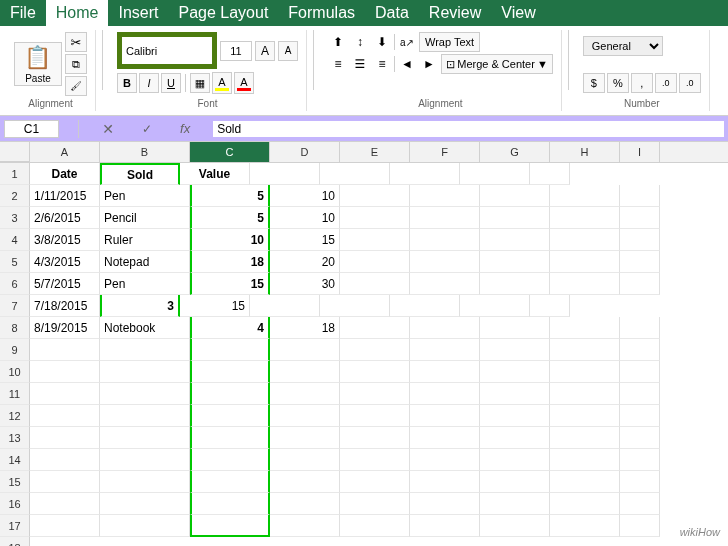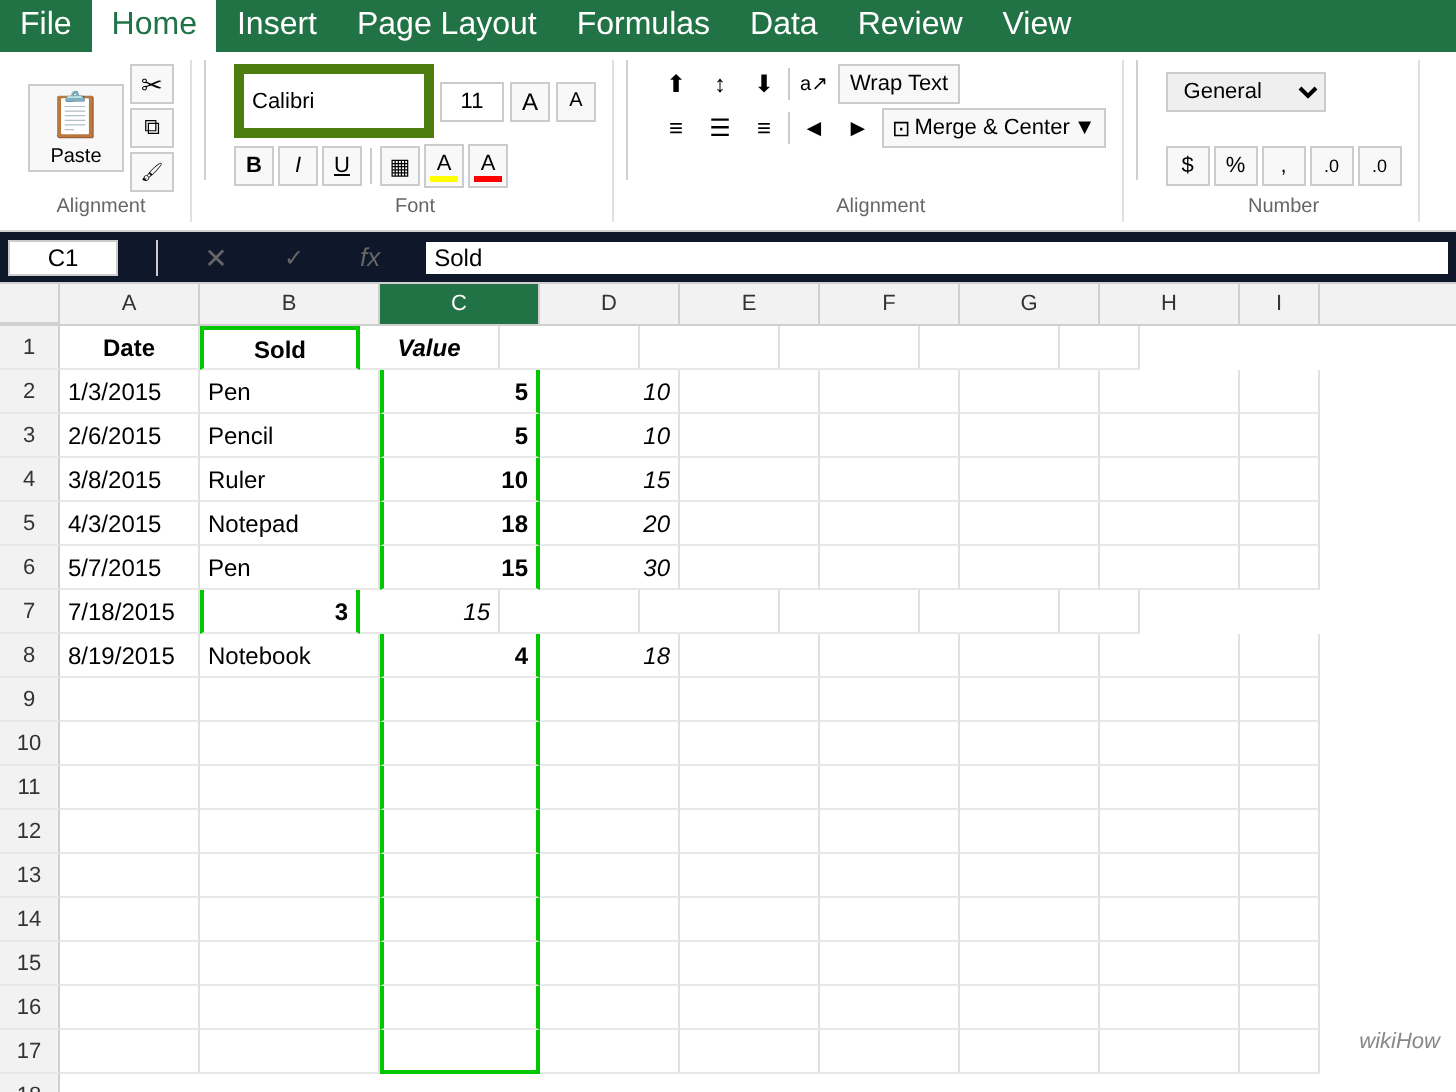--- a/index.html
+++ b/index.html
@@ -39,21 +39,21 @@
     .wrap-text-btn { border: 1px solid #ccc; background: #f8f8f8; padding: 1px 5px; font-size: 11px; cursor: pointer; white-space: nowrap; height: 20px; display: flex; align-items: center; }
     .merge-btn { border: 1px solid #ccc; background: #f8f8f8; padding: 1px 4px; font-size: 11px; cursor: pointer; height: 20px; display: flex; align-items: center; gap: 2px; }
 
     
     .number-group { min-width: 90px; }
     .number-box { border: 1px solid #ccc; padding: 1px 4px; font-size: 11px; width: 80px; height: 20px; margin-bottom: 3px; }
     .number-row { display: flex; gap: 2px; }
     .num-btn { width: 22px; height: 20px; border: 1px solid #ccc; background: #f8f8f8; cursor: pointer; font-size: 11px; display: flex; align-items: center; justify-content: center; }
 
     
-    .formula-bar { background: #0f172a; border-bottom: 1px solid #d0d0d0; display: flex; align-items: center; padding: 2px 4px; gap: 19px; height: 26px; }
+    .formula-bar { background: #c4b5fd; border-bottom: 1px solid #d0d0d0; display: flex; align-items: center; padding: 2px 4px; gap: 19px; height: 26px; }
     .cell-ref { border: 1px solid #ccc; width: 55px; padding: 1px 4px; font-size: 12px; text-align: center; }
     .formula-divider { width: 1px; height: 18px; background: #ccc; }
     .formula-cancel { width: 20px; height: 20px; display: flex; align-items: center; justify-content: center; cursor: pointer; color: #666; font-size: 14px; }
     .formula-confirm { width: 20px; height: 20px; display: flex; align-items: center; justify-content: center; cursor: pointer; color: #666; font-size: 12px; }
     .formula-fx { color: #666; font-style: italic; font-size: 13px; cursor: pointer; padding: 0 4px; }
     .formula-input { flex: 1; border: none; outline: none; font-size: 12px; padding: 1px 4px; }
 
     
     .spreadsheet-container { display: flex; flex-direction: column; background: white; }
     .col-headers { display: flex; background: #f2f2f2; border-bottom: 1px solid #d0d0d0; }
@@ -65,27 +65,27 @@
     .row-nums { display: flex; flex-direction: column; }
     .row-num { width: 30px; min-width: 30px; height: 22px; border-right: 1px solid #d0d0d0; border-bottom: 1px solid #e8e8e8; background: #f2f2f2; display: flex; align-items: center; justify-content: center; font-size: 11px; color: #333; }
 
     .grid { flex: 1; display: flex; flex-direction: column; }
     .grid-row { display: flex; height: 22px; }
     .cell { border-right: 1px solid #e0e0e0; border-bottom: 1px solid #e8e8e8; display: flex; align-items: center; padding: 0 4px; font-size: 12px; overflow: hidden; white-space: nowrap; cursor: cell; background: white; position: relative; }
 
     .cell-date { width: 70px; min-width: 70px; }
     .cell-item { width: 90px; min-width: 90px; }
     .cell-sold { width: 80px; min-width: 80px; justify-content: flex-end; font-weight: bold; }
-    .cell-value { width: 70px; min-width: 70px; justify-content: flex-end; font-style: italic; }
+    .cell-value { width: 70px; min-width: 70px; justify-content: flex-end; }
     .cell-e { width: 70px; min-width: 70px; }
 
     
     .wikihow-watermark { 
       position: fixed; 
-      bottom: 19px; 
+      bottom: 8px; 
       right: 8px; 
       font-size: 11px; 
       color: #888; 
       font-style: italic;
     }
 
     .divider-line { width: 1px; height: 60px; background: #d0d0d0; margin: 0 2px; }
   </style>
 </head>
 <body>
@@ -248,21 +248,21 @@
           <div class="cell cell-date" style="font-weight: bold; text-align: center; justify-content: center;">Date</div>
           <div class="cell cell-sold" style="border-left: 2px solid rgb(0, 200, 0); border-right: 2px solid rgb(0, 200, 0); border-top: 2px solid rgb(0, 200, 0); font-weight: bold; justify-content: center; text-align: center; background: white;">Sold</div>
           <div class="cell cell-value" style="font-weight: bold; text-align: center; justify-content: center;">Value</div>
           <div class="cell cell-e"></div>
           <div class="cell cell-e"></div>
           <div class="cell cell-e"></div>
           <div class="cell cell-e"></div>
           <div class="cell" style="width: 40px; min-width: 40px;"></div>
         </div>
         <div class="grid-row">
-          <div class="cell cell-date">1/3/2015</div>
+          <div class="cell cell-date">1/11/2015</div>
           <div class="cell cell-item">Pen</div>
           <div class="cell cell-sold" style="border-left: 2px solid rgb(0, 200, 0); border-right: 2px solid rgb(0, 200, 0);">5</div>
           <div class="cell cell-value">10</div>
           <div class="cell cell-e"></div>
           <div class="cell cell-e"></div>
           <div class="cell cell-e"></div>
           <div class="cell cell-e"></div>
           <div class="cell" style="width: 40px; min-width: 40px;"></div>
         </div>
         <div class="grid-row">

